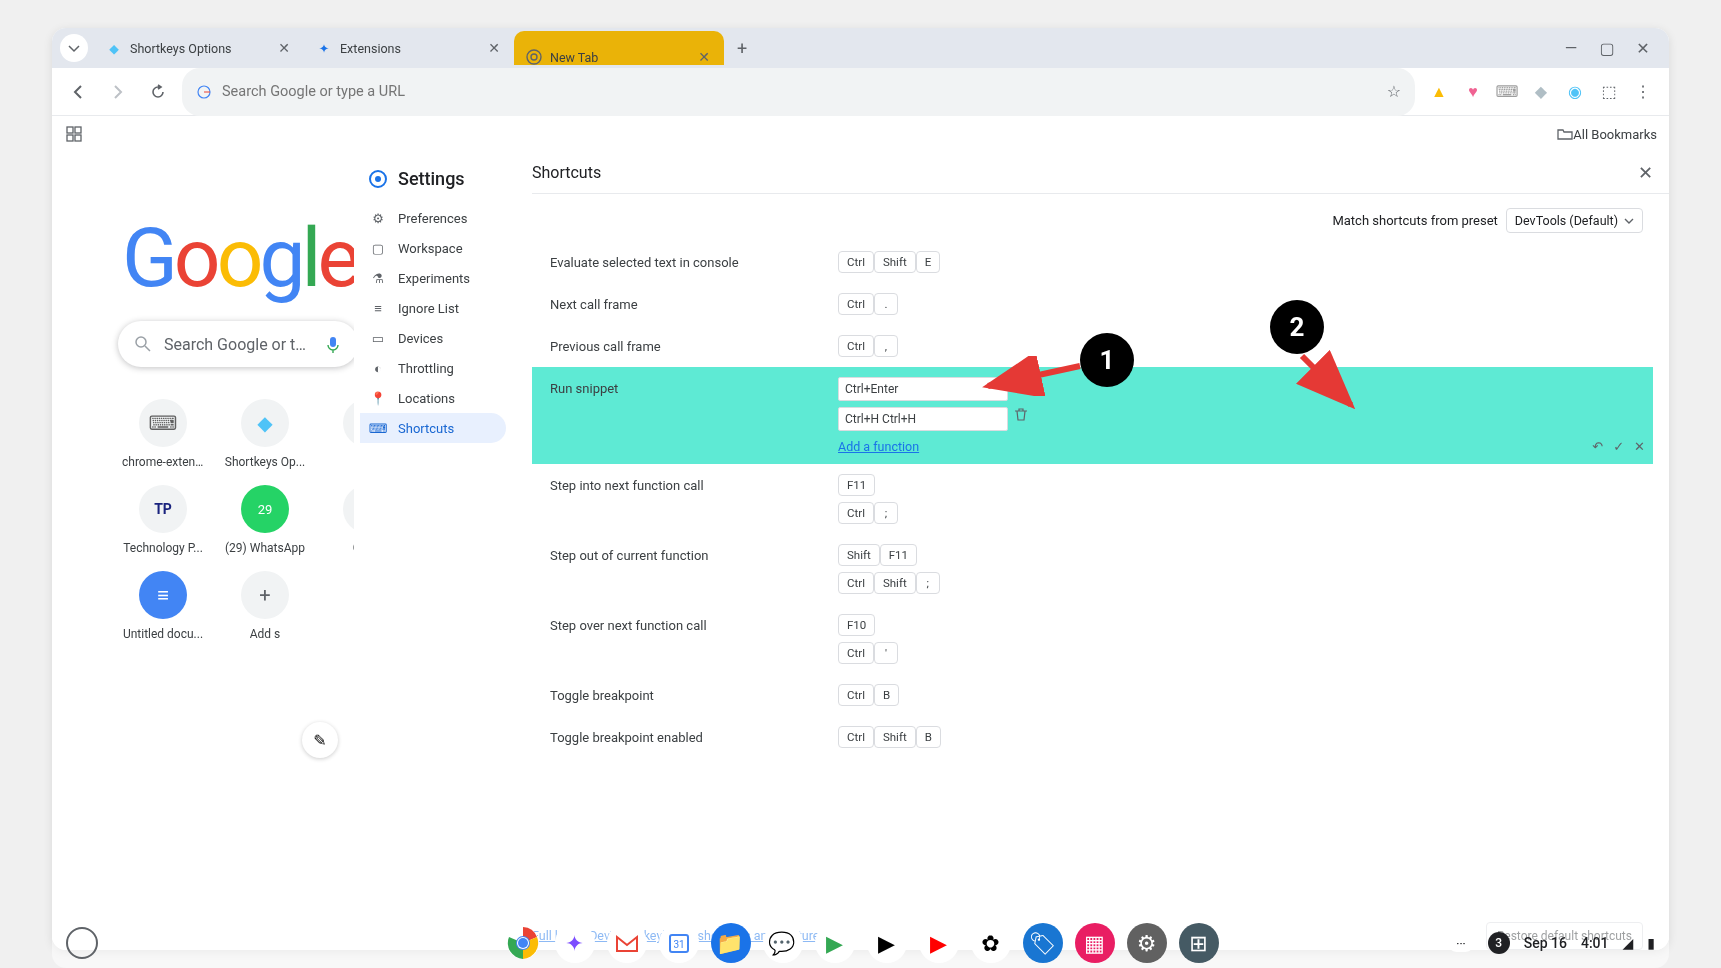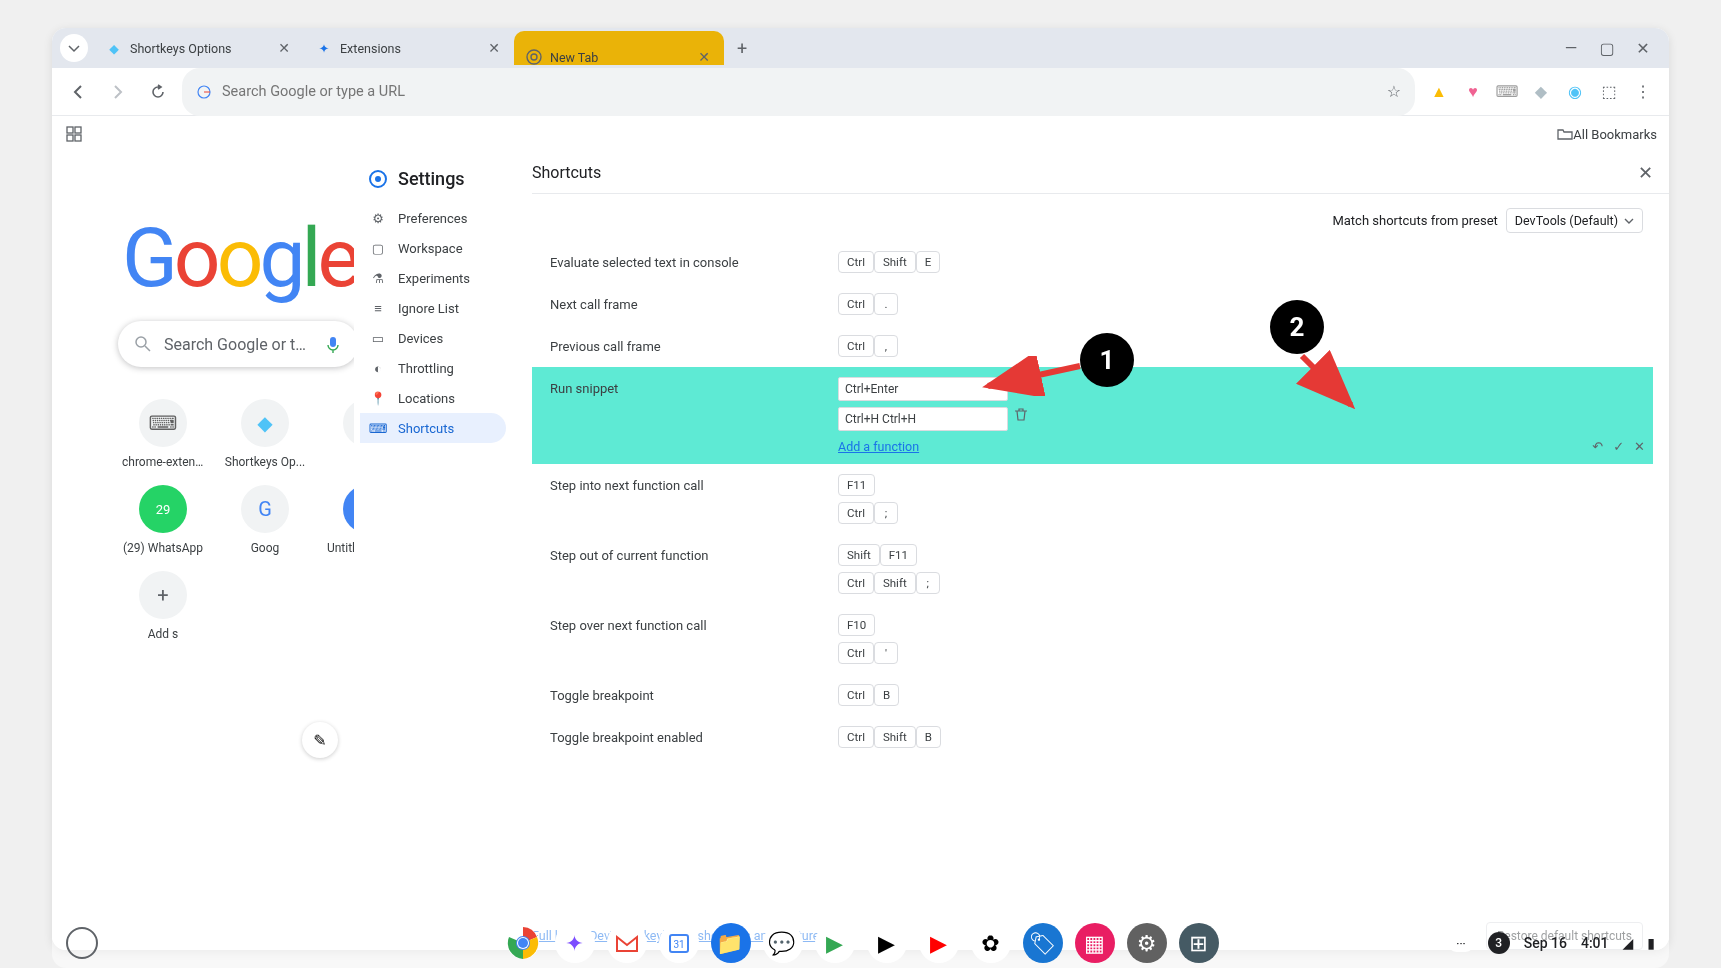--- a/index.html
+++ b/index.html
@@ -194,20 +194,24 @@
           </div>
         <div class="tile">
             <div class="tile-icon" style="color:#4fc3f7">◆</div>
             <div class="tile-label">Shortkeys Op...</div>
           </div>
         <div class="tile">
             <div class="tile-icon" style="color:#4285F4">◉</div>
             <div class="tile-label">Ge</div>
           </div>
         <div class="tile">
+            <div class="tile-icon" style="color:#1a237e;font-weight:700;font-size:14px">TP</div>
+            <div class="tile-label">Technology P...</div>
+          </div>
+        <div class="tile">
             <div class="tile-icon" style="background:#25d366;color:#fff;font-size:13px">29</div>
             <div class="tile-label">(29) WhatsApp</div>
           </div>
         <div class="tile">
             <div class="tile-icon" style="color:#4285F4">G</div>
             <div class="tile-label">Goog</div>
           </div>
         <div class="tile">
             <div class="tile-icon" style="background:#4285F4;color:#fff">≡</div>
             <div class="tile-label">Untitled docu...</div>

